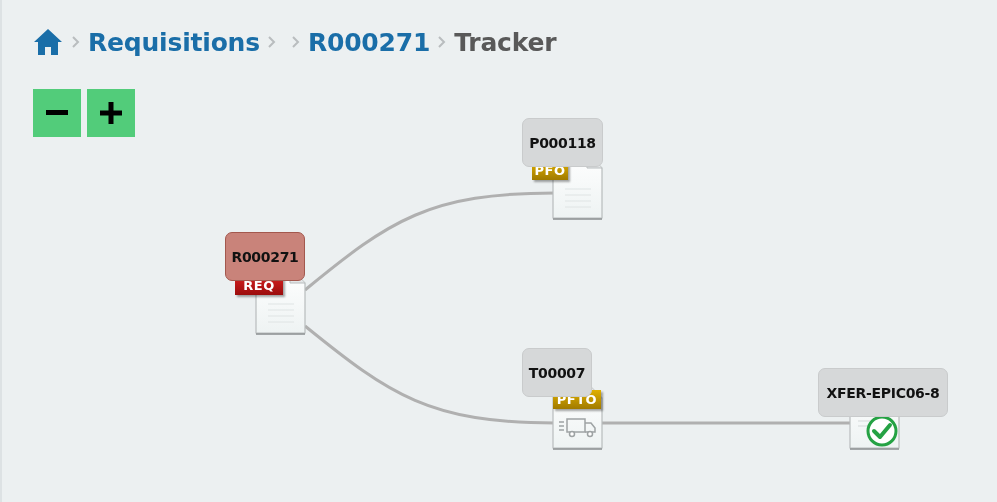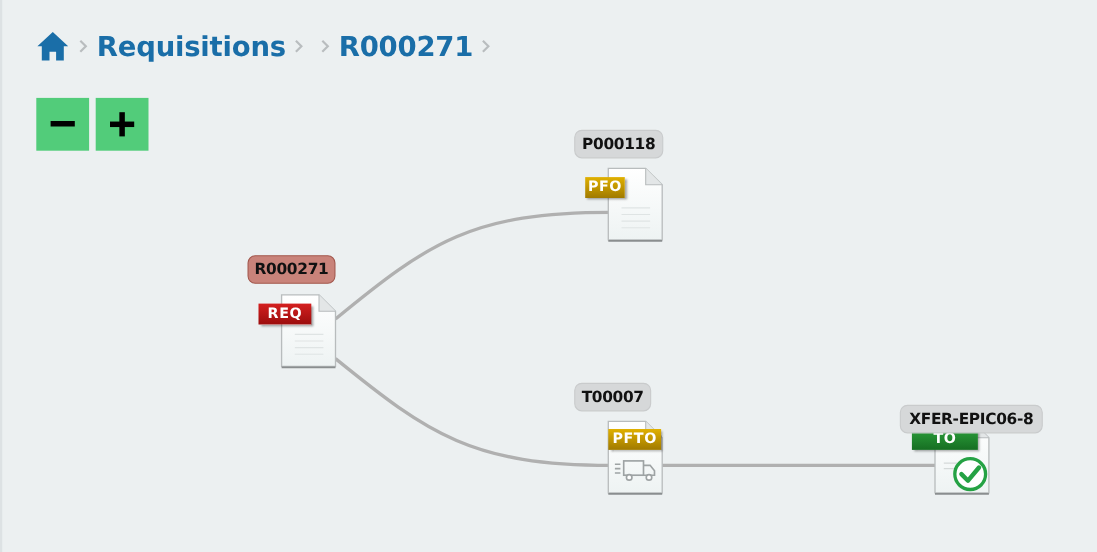--- a/index.html
+++ b/index.html
@@ -28,21 +28,21 @@
     display: flex; align-items: center; justify-content: center;
   }
   .zoom-minus { left: 33px; }
   .zoom-plus { left: 87px; }
 
   .canvas { position: absolute; left: 0; top: 0; width: 997px; height: 502px; }
   .connectors { position: absolute; left: 0; top: 0; }
 
   .node { position: absolute; cursor: pointer; }
   .node-label {
-    position: absolute; height: 26px; border-radius: 7px;
+    position: absolute; height: 49px; border-radius: 7px;
     display: flex; align-items: center; justify-content: center;
     font-size: 14px; font-weight: bold; color: #111;
     box-sizing: border-box; white-space: nowrap;
     font-family: "DejaVu Sans", sans-serif; letter-spacing: -0.3px;
   }
   .label-gray { background: #d6d8d9; border: 1px solid #c9cbcc; }
   .label-red { background: #c9837a; border: 1.5px solid #a3584e; }
   .doc { position: absolute; }
   .tag {
     position: absolute; height: 19px;
@@ -81,20 +81,21 @@
     <svg width="10" height="14" viewBox="0 0 10 14">
         <path d="M2 2 L7 7 L2 12" stroke="#b9bdbf" stroke-width="2" fill="none"></path>
       </svg>
   </span>
   <a class="crumb-link">R000271</a>
   <span class="crumb-sep">
     <svg width="10" height="14" viewBox="0 0 10 14">
         <path d="M2 2 L7 7 L2 12" stroke="#b9bdbf" stroke-width="2" fill="none"></path>
       </svg>
   </span>
+  <span class="crumb-current">Tracker</span>
 </nav>
 
 <button class="zoom-btn zoom-minus">
   <svg width="24" height="24" viewBox="0 0 24 24">
       <rect x="1" y="9" width="22" height="5" fill="#000"></rect>
     </svg>
 </button>
 <button class="zoom-btn zoom-plus">
   <svg width="24" height="24" viewBox="0 0 24 24">
       <rect x="1" y="9.5" width="22" height="5" fill="#000"></rect>

